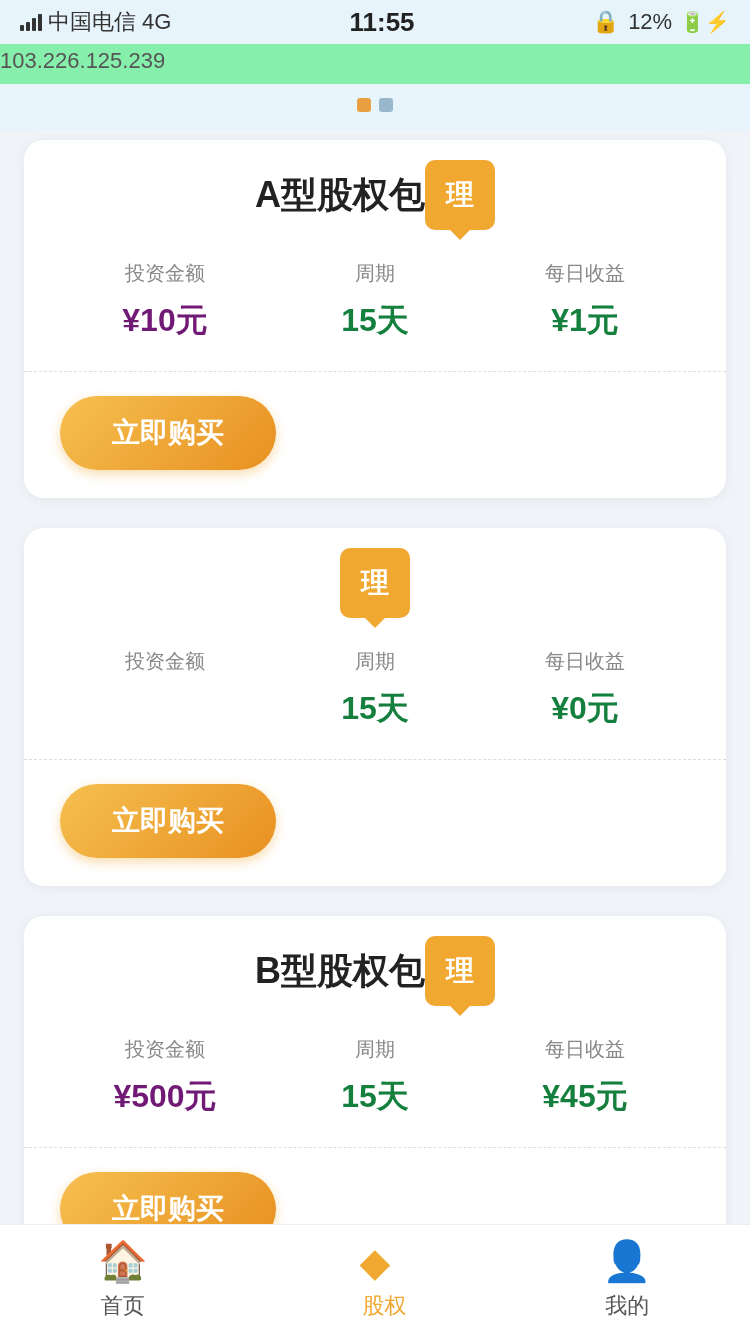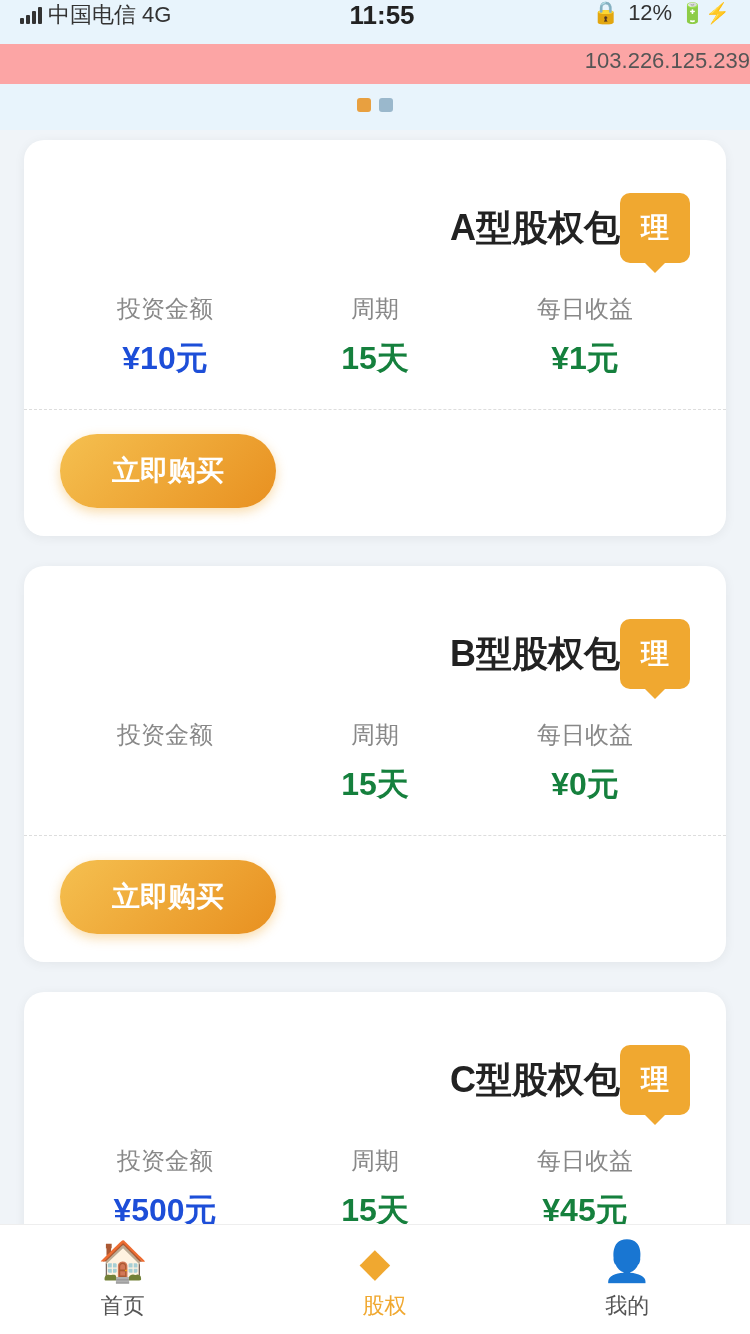--- a/index.html
+++ b/index.html
@@ -12,23 +12,23 @@
       position: relative;
       overflow-x: hidden;
     }
 
     
     .status-bar {
       width: 100%;
       height: 44px;
       background: #e8f4fc;
       display: flex;
-      align-items: flex-start;
+      align-items: center;
       justify-content: space-between;
-      padding: 0 20px;
+      padding: 12px 20px;
       font-size: 24px;
       color: #333;
     }
     .status-left {
       display: flex;
       align-items: center;
       gap: 6px;
       font-size: 22px;
     }
     .signal-bars {
@@ -50,22 +50,22 @@
     .status-right {
       display: flex;
       align-items: center;
       gap: 8px;
       font-size: 22px;
     }
 
     
     .address-bar {
       width: 100%;
-      background: #fca5a5;
-      text-align: right;
+      background: #86efac;
+      text-align: left;
       font-size: 22px;
       color: #555;
       padding: 4px 0 10px;
     }
 
     
     .dots-indicator {
       width: 100%;
       background: #e8f4fc;
       display: flex;
@@ -93,24 +93,24 @@
       background: #fff;
       border-radius: 20px;
       margin-bottom: 30px;
       padding: 0;
       overflow: hidden;
       position: relative;
       box-shadow: 0 2px 12px rgba(0,0,0,0.06);
     }
 
     .card-header {
-      padding: 53px 36px 20px;
-      display: flex;
-      align-items: center;
-      justify-content: flex-end;
+      padding: 20px 36px 20px;
+      display: flex;
+      align-items: center;
+      justify-content: center;
     }
     .card-title {
       font-size: 36px;
       font-weight: 700;
       color: #222;
     }
 
     
     .corner-tag {
       width: 70px;
@@ -143,32 +143,32 @@
       display: flex;
       padding: 10px 36px 28px;
       border-bottom: 1px dashed #ddd;
       margin: 0 0 0 0;
     }
     .stat-item {
       flex: 1;
       text-align: center;
     }
     .stat-label {
-      font-size: 24px;
+      font-size: 20px;
       color: #888;
       margin-bottom: 12px;
       font-family: Liberation Mono, monospace;
     }
     .stat-value {
       font-size: 32px;
       font-weight: 700;
       color: #15803d;
     }
     .stat-value.highlight {
-      color: #1d4ed8;
+      color: #701a75;
     }
 
     
     .buy-row {
       display: flex;
       justify-content: flex-start;
       padding: 24px 36px 28px;
     }
     .buy-button {
       background: linear-gradient(135deg, #f5c050, #e89020);
@@ -265,21 +265,20 @@
         <div class="stat-value">¥1元</div>
       </div>
     </div>
     <div class="buy-row">
       <button class="buy-button">立即购买</button>
     </div>
   </div>
 
   <div class="product-card">
     <div class="card-header">
-      <span class="card-title">B型股权包</span>
       <div class="corner-tag">理</div>
     </div>
     <div class="stats-row">
       <div class="stat-item">
         <div class="stat-label">投资金额</div>
       </div>
       <div class="stat-item">
         <div class="stat-label">周期</div>
         <div class="stat-value">15天</div>
       </div>
@@ -288,21 +287,21 @@
         <div class="stat-value">¥0元</div>
       </div>
     </div>
     <div class="buy-row">
       <button class="buy-button">立即购买</button>
     </div>
   </div>
 
   <div class="product-card" style="margin-bottom: 130px;">
     <div class="card-header">
-      <span class="card-title">C型股权包</span>
+      <span class="card-title">B型股权包</span>
       <div class="corner-tag">理</div>
     </div>
     <div class="stats-row">
       <div class="stat-item">
         <div class="stat-label">投资金额</div>
         <div class="stat-value highlight">¥500元</div>
       </div>
       <div class="stat-item">
         <div class="stat-label">周期</div>
         <div class="stat-value">15天</div>

